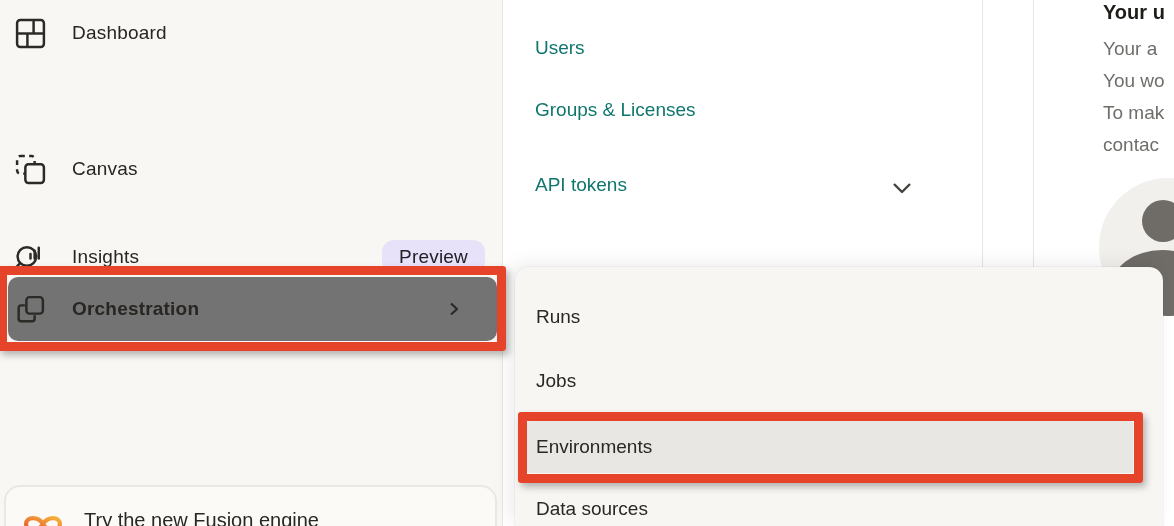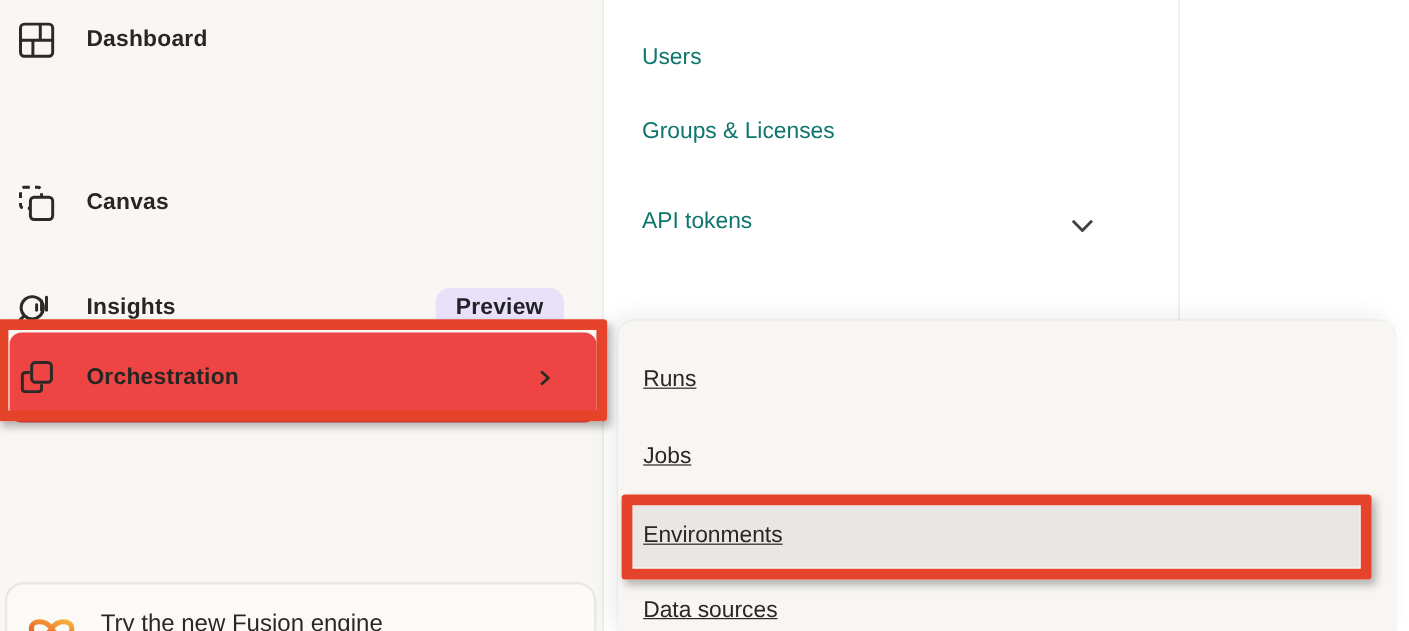--- a/index.html
+++ b/index.html
@@ -8,25 +8,25 @@
     font-family:"Liberation Sans","DejaVu Sans",sans-serif;
     color:#282622;background:#ffffff;
   }
   svg{display:block;}
   .icon-stroke{stroke:#2b2a27;stroke-width:2.4;fill:none;stroke-linejoin:round;}
 
   
   .sidebar{position:absolute;left:0;top:0;width:503px;height:526px;
     background:#f8f7f4;border-right:1px solid #e8e6e2;box-sizing:border-box;z-index:1;}
   .nav-item{position:absolute;left:0;width:503px;height:66px;display:flex;align-items:center;
-    padding-left:14px;box-sizing:border-box;font-size:19px;letter-spacing:.2px;cursor:pointer;font-weight:bold;}
+    padding-left:14px;box-sizing:border-box;font-size:19px;letter-spacing:.2px;cursor:pointer;}
   .nav-item .icn{width:33px;height:33px;margin-right:25px;flex:0 0 auto;}
-  .nav-item.active{left:8px;width:489px;padding-left:6px;background:#ef4444;border-radius:10px;
-    height:75px;font-weight:700;}
-  .badge{margin-left:auto;margin-right:33px;background:#e7e1fa;color:#232127;
+  .nav-item.active{left:8px;width:489px;padding-left:6px;background:#737373;border-radius:10px;
+    height:64px;font-weight:700;}
+  .badge{margin-left:auto;margin-right:18px;background:#e7e1fa;color:#232127;
     font-size:19px;padding:6px 17px;border-radius:12px;}
   .chev-right{margin-left:auto;margin-right:33px;}
 
   .fusion-card{position:absolute;left:4px;top:485px;width:493px;height:70px;
     background:#fbfaf7;border:2px solid #eae8e4;border-radius:16px;box-sizing:border-box;
     display:flex;align-items:flex-start;cursor:pointer;}
   .fusion-card .logo{margin:24px 0 0 16px;}
   .fusion-card .txt{margin:22px 0 0 20px;font-size:20px;font-weight:500;white-space:nowrap;color:#2a2824;}
 
   
@@ -47,21 +47,21 @@
   .avatar{position:absolute;left:65px;top:178px;width:138px;height:138px;border-radius:50%;
     background:#f1f0ed;overflow:hidden;}
   .avatar .head{position:absolute;left:43px;top:22px;width:42px;height:42px;border-radius:50%;background:#6f6b66;}
   .avatar .torso{position:absolute;left:12px;top:72px;width:102px;height:76px;border-radius:50%;background:#6f6b66;}
 
   
   .flyout{position:absolute;left:515px;top:267px;width:648px;height:259px;background:#f7f6f3;
     border-radius:14px 14px 0 0;z-index:10;
     box-shadow:0 0 0 1px rgba(0,0,0,.035), -6px -4px 18px rgba(0,0,0,.07);}
   .flyout-item{position:absolute;left:21px;font-size:19px;line-height:26px;color:#2a2824;
-    white-space:nowrap;cursor:pointer;text-decoration:underline;}
+    white-space:nowrap;cursor:pointer;}
   .flyout-hl-row{position:absolute;left:12px;top:154px;width:606px;height:52px;
     background:#e9e7e4;border-radius:3px;}
 
   
   .anno{position:absolute;border:9px solid #e5442a;border-radius:3px;box-sizing:border-box;
     z-index:30;pointer-events:none;box-shadow:3px 4px 7px rgba(0,0,0,.28);}
   .anno-orchestration{left:-2px;top:266px;width:508px;height:85px;}
   .anno-environments{left:518px;top:412px;width:625px;height:71px;}
 </style>
 </head>
@@ -145,20 +145,33 @@
     <div class="settings-item" style="top:35px">Users</div>
     <div class="settings-item" style="top:97px">Groups &amp; Licenses</div>
     <div class="settings-item" style="top:172px">API tokens</div>
     <span class="chev-down">
       <svg width="28" height="28" viewBox="0 0 28 28" fill="none" stroke="#44423f" stroke-width="2.4" stroke-linejoin="round">
         <polyline points="6,10 14,18 22,10"></polyline>
       </svg>
     </span>
   </section>
 
+  <section class="profile-panel">
+    <div class="profile-heading">Your u</div>
+    <div class="profile-body">
+      <div>Your a</div>
+      <div>You wo</div>
+      <div>To mak</div>
+      <div>contac</div>
+    </div>
+    <div class="avatar">
+      <div class="head"></div>
+      <div class="torso"></div>
+    </div>
+  </section>
 
   <div class="flyout">
     <div class="flyout-hl-row"></div>
     <div class="flyout-item" style="top:304px;position:absolute;top:37px">Runs</div>
     <div class="flyout-item" style="top:101px">Jobs</div>
     <div class="flyout-item" style="top:167px">Environments</div>
     <div class="flyout-item" style="top:229px">Data sources</div>
   </div>
 
   <div class="anno anno-orchestration"></div>

